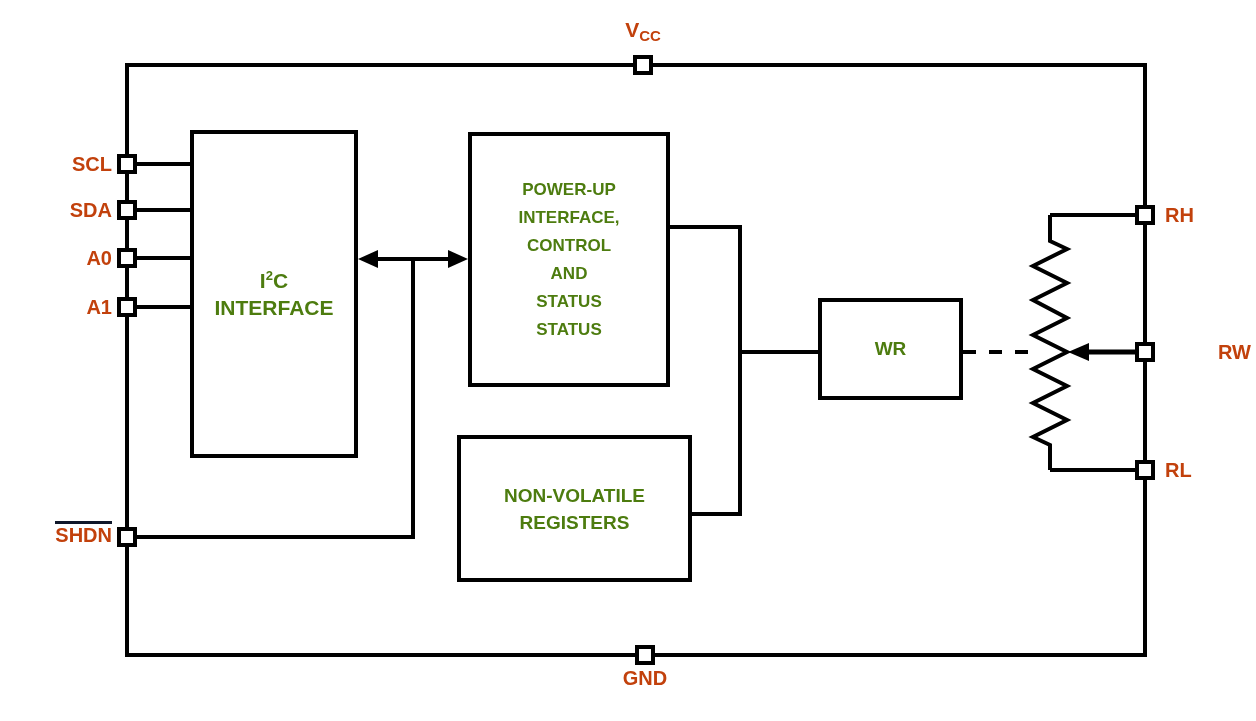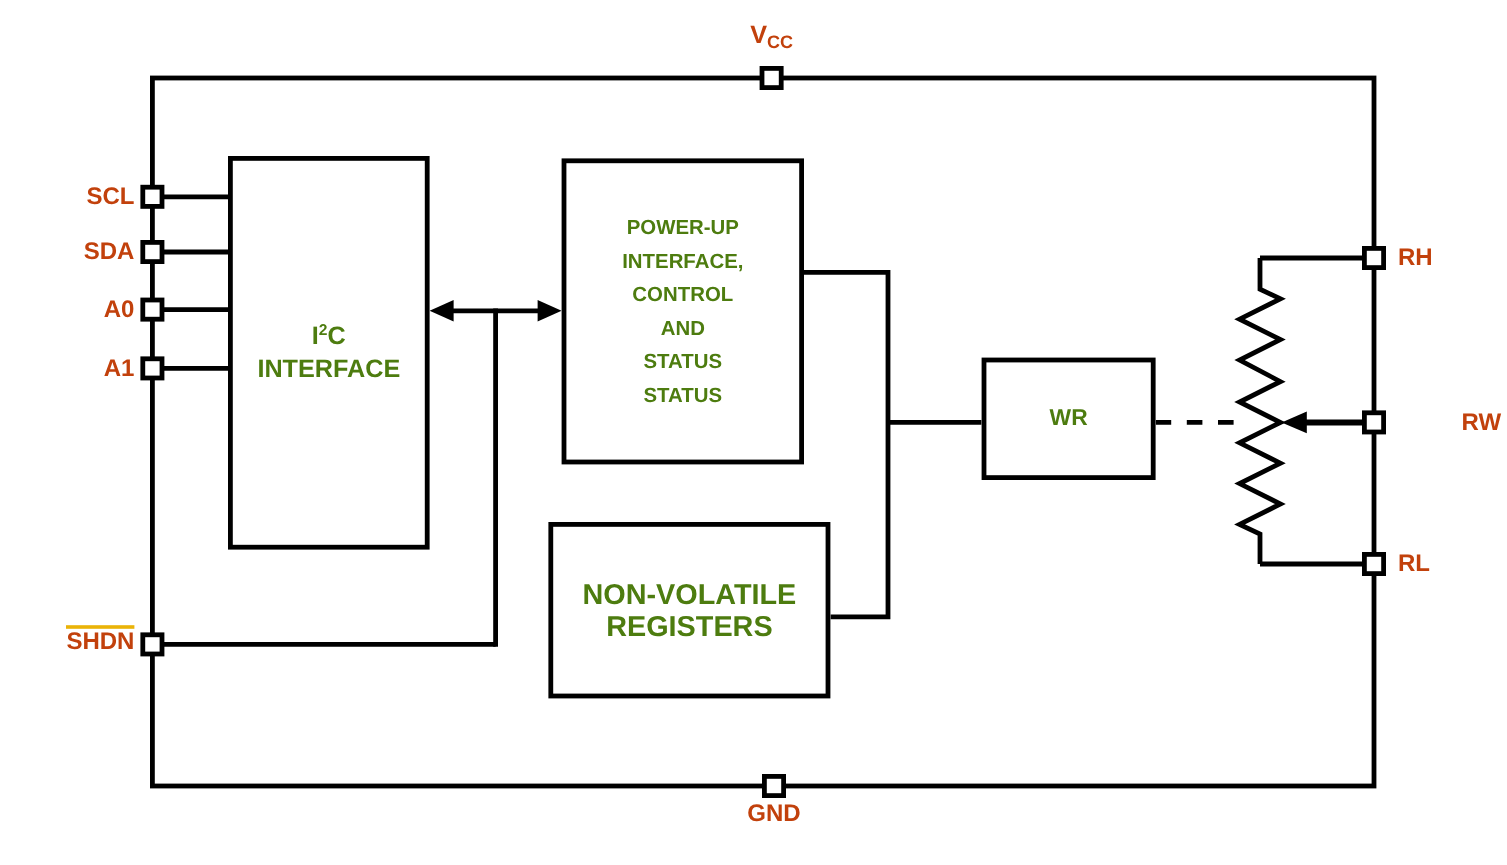--- a/index.html
+++ b/index.html
@@ -39,21 +39,21 @@
   .block-i2c {
     left: 190px; top: 130px; width: 168px; height: 328px;
     font-size: 21px; line-height: 27px;
   }
   .block-powerup {
     left: 468px; top: 132px; width: 202px; height: 255px;
     font-size: 17px; line-height: 28px;
   }
   .block-nvr {
     left: 457px; top: 435px; width: 235px; height: 147px;
-    font-size: 24px; line-height: 27px;
+    font-size: 19px; line-height: 27px;
   }
   .block-wr {
     left: 818px; top: 298px; width: 145px; height: 102px;
     font-size: 19px;
   }
   .block sup {
     font-size: 0.62em;
     vertical-align: super;
     line-height: 0;
   }
@@ -62,21 +62,21 @@
     font-weight: bold;
     font-size: 20px;
     line-height: 24px;
     color: #c2410c;
     white-space: nowrap;
   }
   .pl-right-align { width: 84px; text-align: right; }
   .pl-center { width: 90px; text-align: center; }
   .overline-text {
     display: inline-block;
-    border-top: 3px solid #eab308;
+    border-top: 3px solid #0f172a;
     padding-top: 1px;
     line-height: 21px;
   }
   .sub-text {
     font-size: 15px;
     vertical-align: -4px;
     letter-spacing: 0px;
   }
   .vcc-base { font-size: 21px; }
 </style>

